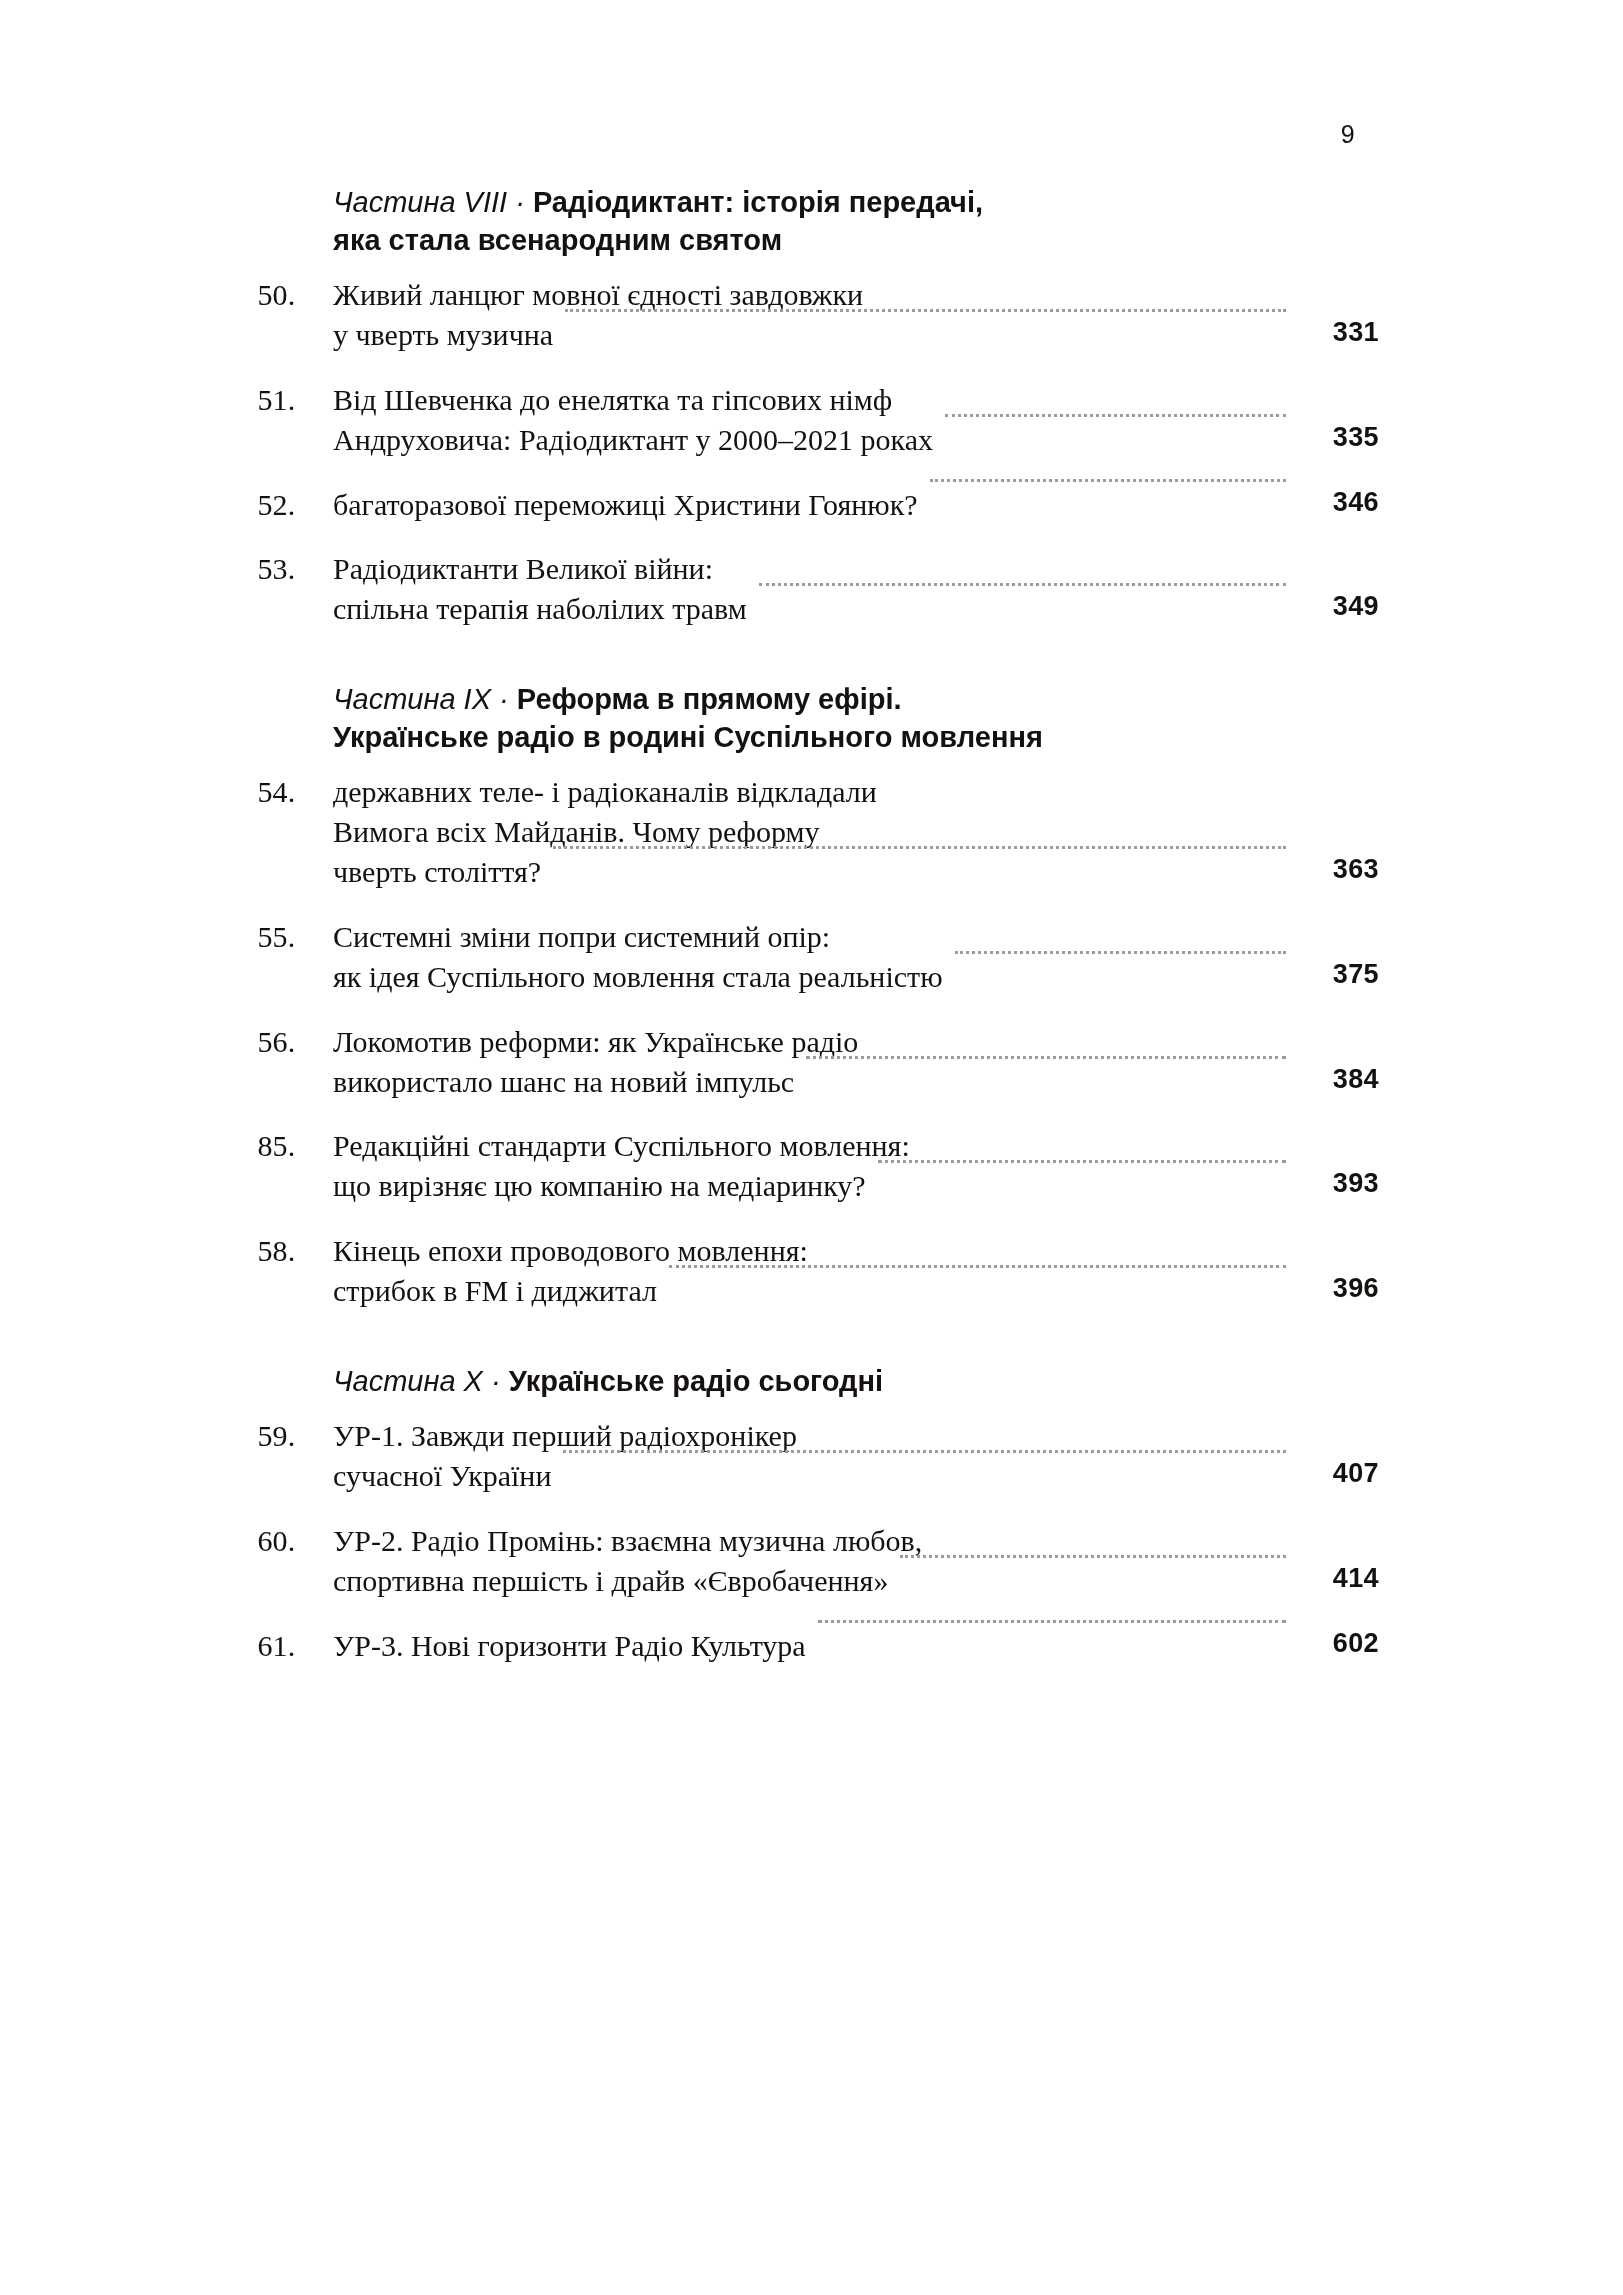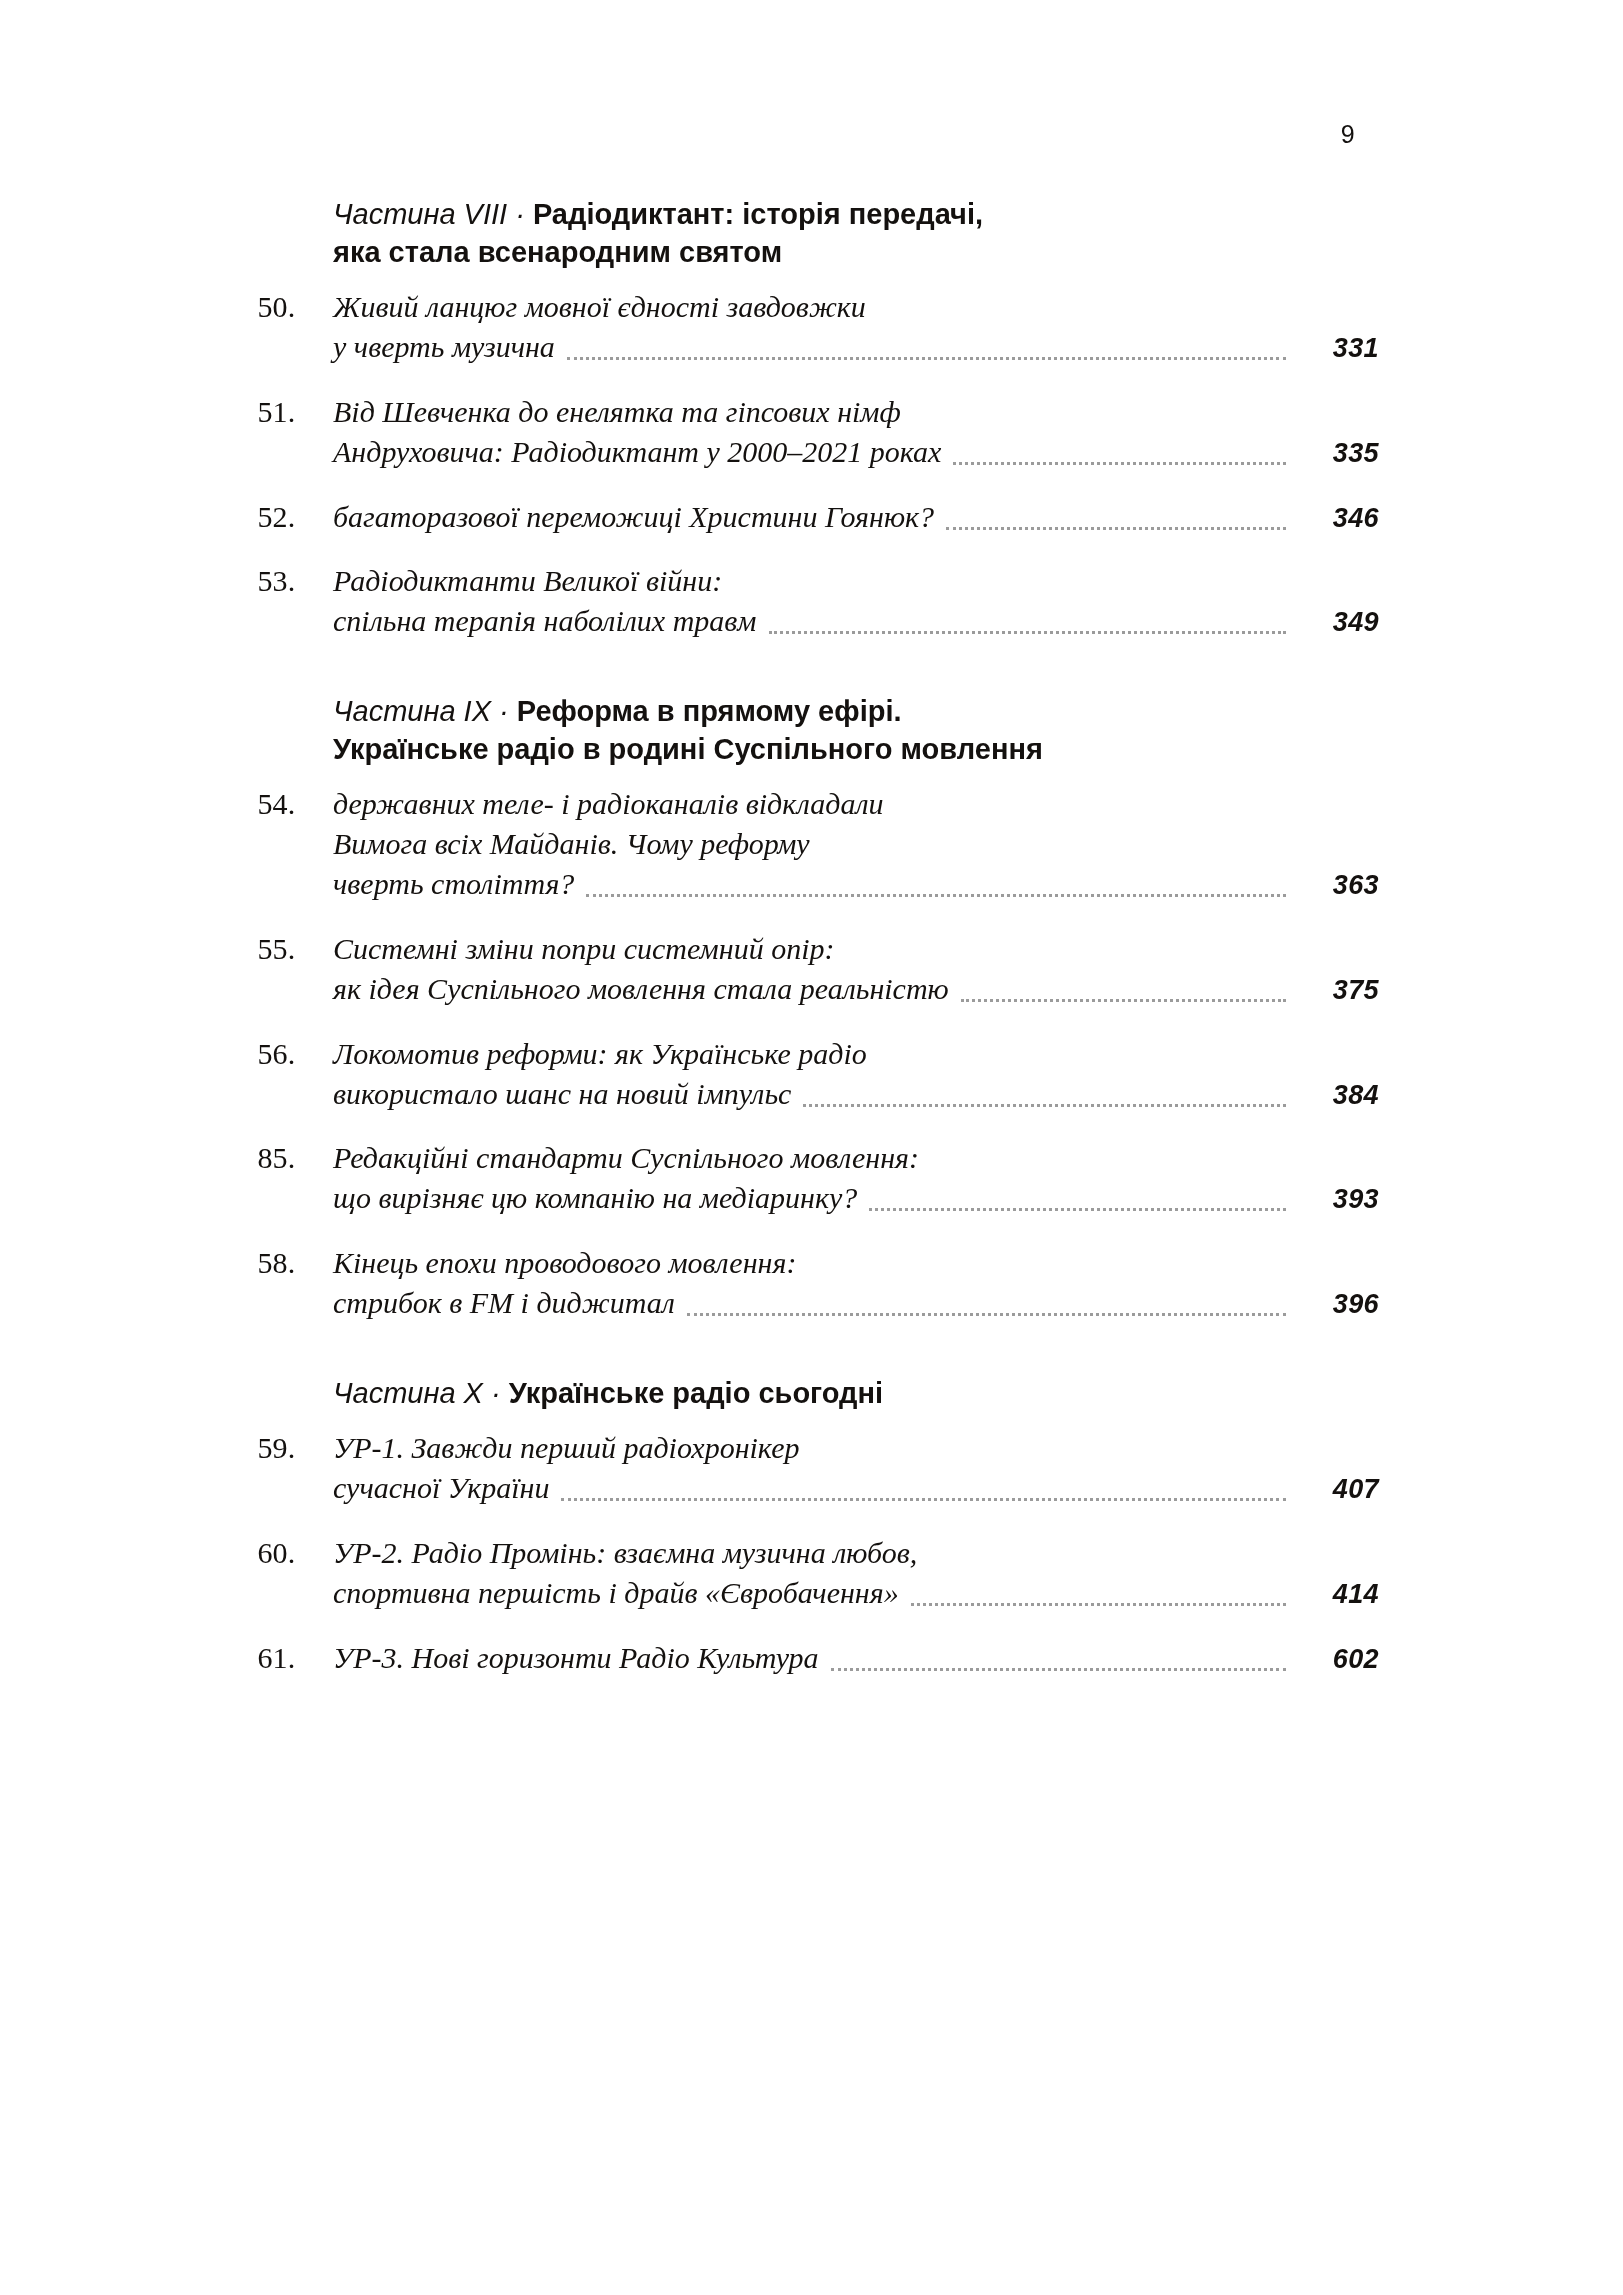--- a/index.html
+++ b/index.html
@@ -28,21 +28,21 @@
     right: 269px;
     font-family: "Liberation Sans", sans-serif;
     font-size: 25px;
     font-weight: 400;
     color: #14110f;
     letter-spacing: 0.4px;
   }
   .content {
     position: absolute;
     left: 254px;
-    top: 196px;
+    top: 184px;
     width: 1125px;
   }
 
   
   .part {
     margin-left: 79px;
     margin-bottom: 15px;
     font-family: "Liberation Sans", sans-serif;
     font-size: 29px;
     line-height: 1.31;
@@ -78,22 +78,21 @@
     letter-spacing: 0.2px;
   }
   .entry .body {
     flex: 1 1 auto;
     min-width: 0;
   }
   .entry .line {
     font-size: 30px;
     line-height: 1.33;
     display: flex;
-    align-items: flex-end;
-    font-style: italic;
+    align-items: flex-start;
   }
   .entry .line .txt {
     white-space: pre;
   }
   .entry .line .leader {
     flex: 1 1 auto;
     margin: 0 12px 0 12px;
     height: 0.8px;
     position: relative;
     top: -6.8px;

